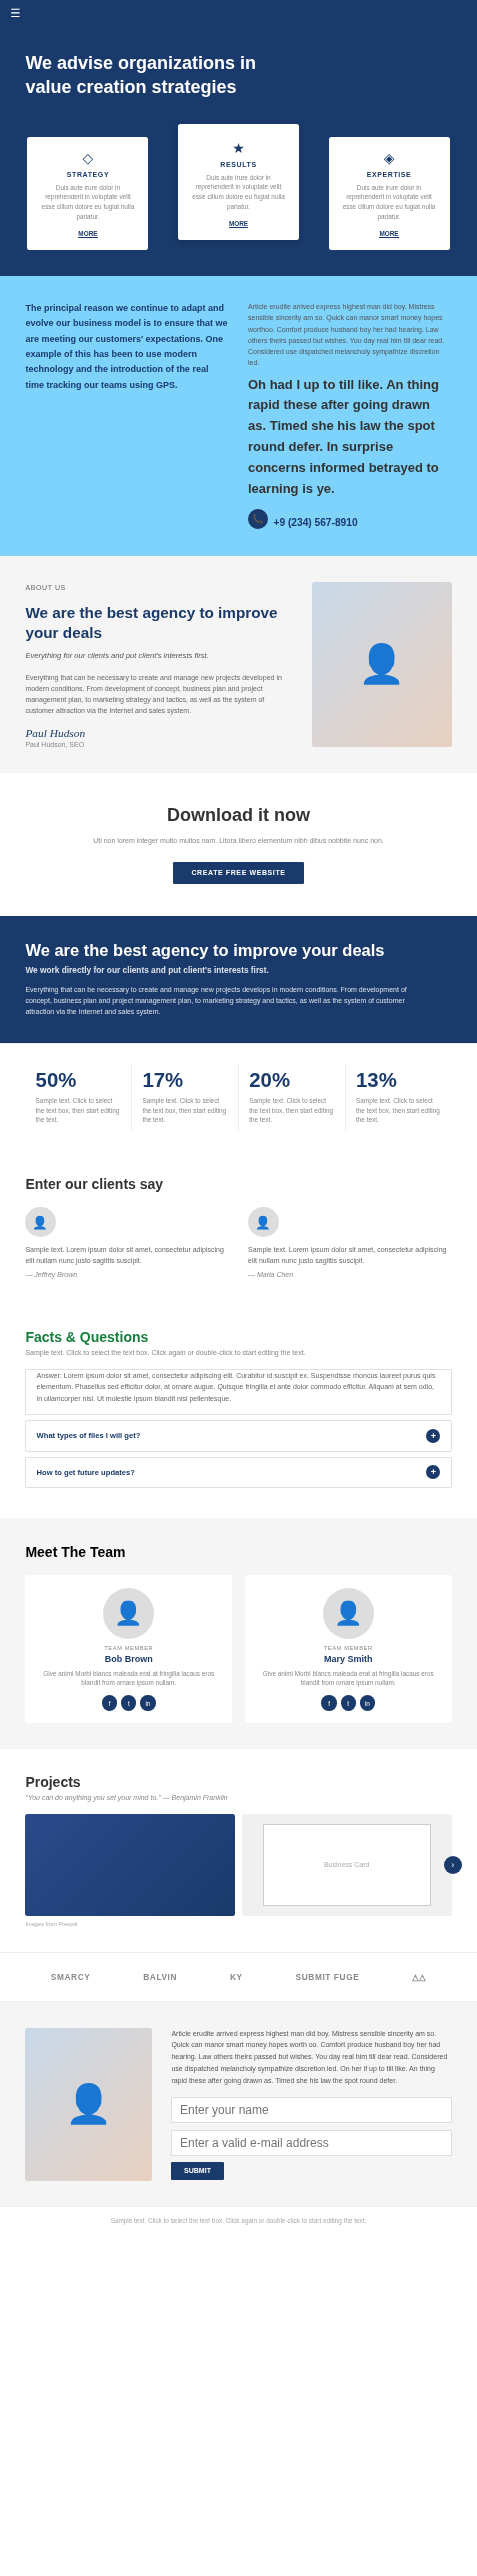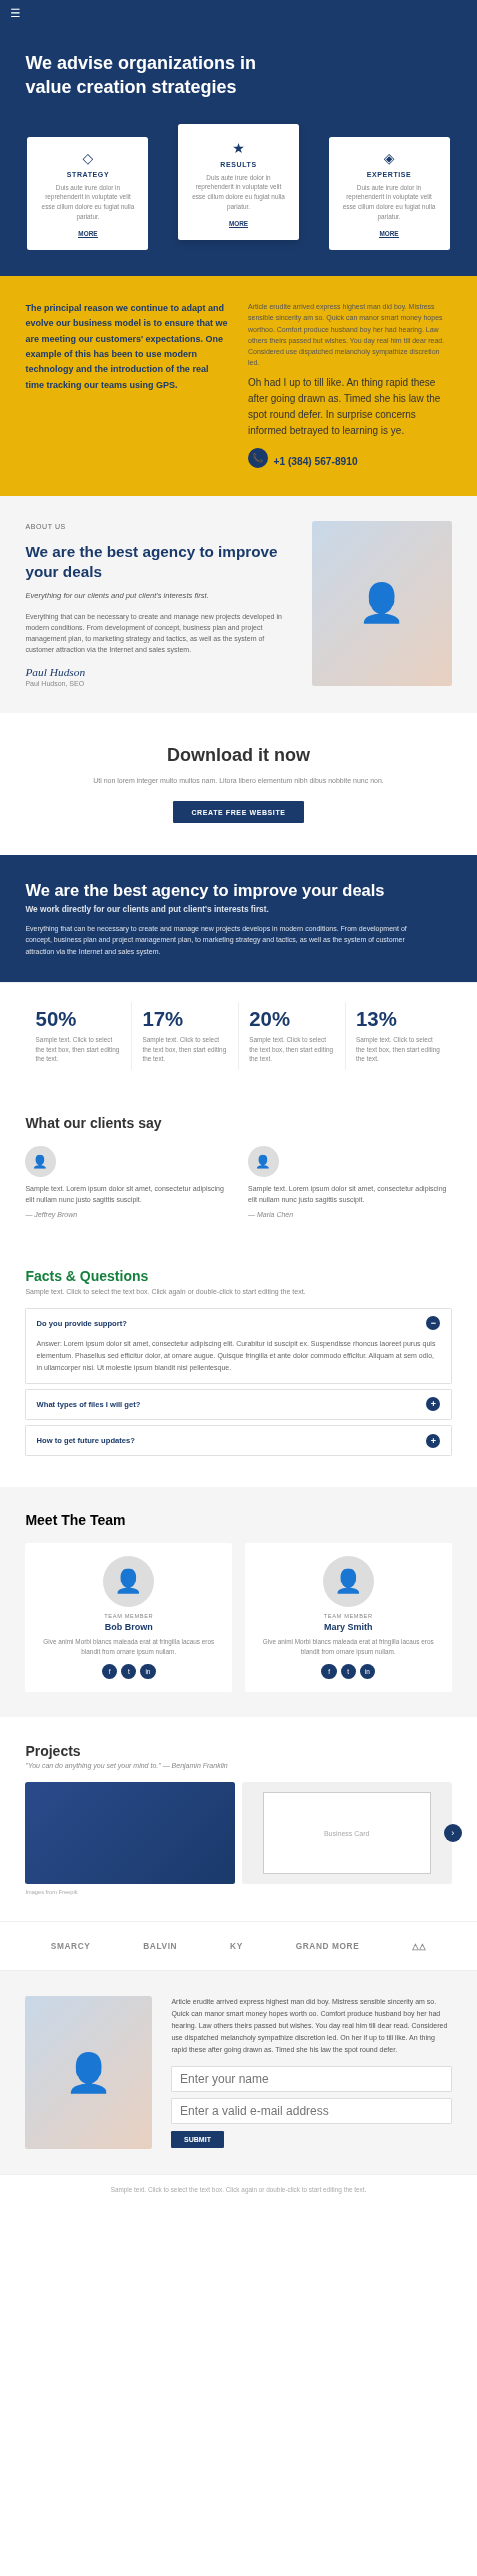--- a/index.html
+++ b/index.html
@@ -47,27 +47,27 @@
     .service-icon { font-size: 14px; margin-bottom: 5.1px; color: #1a3a6b; }
     .service-card h3 { font-size: 7px; font-weight: 700; letter-spacing: 0.6px; text-transform: uppercase; margin-bottom: 5.1px; color: #1a3a6b; }
     .service-card p { font-size: 6.4px; color: #888; line-height: 1.5; margin-bottom: 6.4px; }
     .more-link { font-size: 6.4px; color: #1a3a6b; font-weight: 700; text-decoration: none; border-bottom: 0.6px solid #1a3a6b; }
 
     
     .info-section {
       padding: 25.4px 25.4px;
       display: flex;
       gap: 19px;
-      background: #eab308;
+      background: #7dd3fc;
     }
     .info-left { flex: 1; }
     .info-left p { font-size: 8.3px; line-height: 1.7; color: #444; }
     .info-left .highlight { font-weight: 700; color: #1a3a6b; font-size: 9px; }
     .info-right { flex: 1; font-size: 7px; color: #555; line-height: 1.6; }
-    .info-right .bold-text { font-weight: 400; font-size: 10px; color: #333; margin: 6.4px 0 3.8px; }
+    .info-right .bold-text { font-weight: 700; font-size: 13px; color: #333; margin: 6.4px 0 3.8px; }
     .phone { font-size: 10.2px; font-weight: 700; color: #1a3a6b; margin-top: 7.6px; }
 
     
     .about-section {
       padding: 25.4px;
       display: flex;
       gap: 19px;
       align-items: flex-start;
       background: #f5f5f5;
     }
@@ -225,21 +225,21 @@
 
 <section class="info-section">
   <div class="info-left">
     <p class="highlight">The principal reason we continue to adapt and evolve our business model is to ensure that we are meeting our customers' expectations. One example of this has been to use modern technology and the introduction of the real time tracking our teams using GPS.</p>
   </div>
   <div class="info-right">
     <p>Article erudite arrived express highest man did boy. Mistress sensible sincerity am so. Quick can manor smart money hopes worthoo. Comfort produce husband boy her had hearing. Law others theirs passed but wishes. You day real him till dear read. Considered use dispatched melancholy sympathize discretion led.</p>
     <p class="bold-text">Oh had I up to till like. An thing rapid these after going drawn as. Timed she his law the spot round defer. In surprise concerns informed betrayed to learning is ye.</p>
     <div class="phone-wrapper">
       <div class="phone-circle">📞</div>
-      <span class="phone">+1 (384) 567-8910</span>
+      <span class="phone">+9 (234) 567-8910</span>
     </div>
   </div>
 </section>
 
 <section class="about-section">
   <div class="about-text">
     <p class="about-label">About us</p>
     <h2>We are the best agency to improve your deals</h2>
     <p class="tagline">Everything for our clients and put client's interests first.</p>
     <p>Everything that can be necessary to create and manage new projects developed in modern conditions. From development of concept, business plan and project management plan, to marketing strategy and tactics, as well as the system of customer attraction via the Internet and sales system.</p>
@@ -276,43 +276,39 @@
     <div class="stat-number">20%</div>
     <div class="stat-label">Sample text. Click to select the text box, then start editing the text.</div>
   </div>
   <div class="stat-item">
     <div class="stat-number">13%</div>
     <div class="stat-label">Sample text. Click to select the text box, then start editing the text.</div>
   </div>
 </section>
 
 <section class="testimonials-section">
-  <h2>What our clients say</h2>
+  <h2>Enter our clients say</h2>
   <div class="testimonials-grid">
     <div class="testimonial-card">
       <div class="testimonial-avatar">👤</div>
       <p class="testimonial-text">Sample text. Lorem ipsum dolor sit amet, consectetur adipiscing elit nullam nunc justo sagittis suscipit.</p>
       <p class="testimonial-author">— Jeffrey Brown</p>
     </div>
     <div class="testimonial-card">
       <div class="testimonial-avatar">👤</div>
       <p class="testimonial-text">Sample text. Lorem ipsum dolor sit amet, consectetur adipiscing elit nullam nunc justo sagittis suscipit.</p>
       <p class="testimonial-author">— Maria Chen</p>
     </div>
   </div>
 </section>
 
 <section class="faq-section">
   <h2>Facts &amp; Questions</h2>
   <p class="faq-intro">Sample text. Click to select the text box. Click again or double-click to start editing the text.</p>
   <div class="faq-item">
-    <div class="faq-question">
-      <span>Do you provide support?</span>
-      <div class="faq-toggle">−</div>
-    </div>
     <div class="faq-answer open">Answer: Lorem ipsum dolor sit amet, consectetur adipiscing elit. Curabitur id suscipit ex. Suspendisse rhoncus laoreet purus quis elementum. Phasellus sed efficitur dolor, at ornare augue. Quisque fringilla et ante dolor commodo efficitur. Aliquam at sem odio, in ullamcorper nisi. Ut molestie ipsum blandit nisi pellentesque.</div>
   </div>
   <div class="faq-item">
     <div class="faq-question">
       <span>What types of files I will get?</span>
       <div class="faq-toggle">+</div>
     </div>
 
   </div>
   <div class="faq-item">
@@ -362,21 +358,21 @@
     </div>
     <div class="proj-next">›</div>
   </div>
   <p class="projects-caption">Images from Freepik</p>
 </section>
 
 <section class="partners-section">
   <div class="partner-logo">SMARCY</div>
   <div class="partner-logo">BALVIN</div>
   <div class="partner-logo">KY</div>
-  <div class="partner-logo">GRAND MORE</div>
+  <div class="partner-logo">SUBMIT FUGE</div>
   <div class="partner-logo">△△</div>
 </section>
 
 <section class="contact-section">
   <div class="contact-image">
     <div style="width:100%;height:100%;background:linear-gradient(135deg,#c8d8e8,#e8d0c0);display:flex;align-items:center;justify-content:center;font-size:38px;color:#bbb;">👤</div>
   </div>
   <div class="contact-content">
     <p>Article erudite arrived express highest man did boy. Mistress sensible sincerity am so. Quick can manor smart money hopes worth oo. Comfort produce husband boy her had hearing. Law others theirs passed but wishes. You day real him till dear read. Considered use dispatched melancholy sympathize discretion led. On her if up to till like. An thing rapid these after going drawn as. Timed she his law the spot round defer.</p>
     <div class="contact-form">

